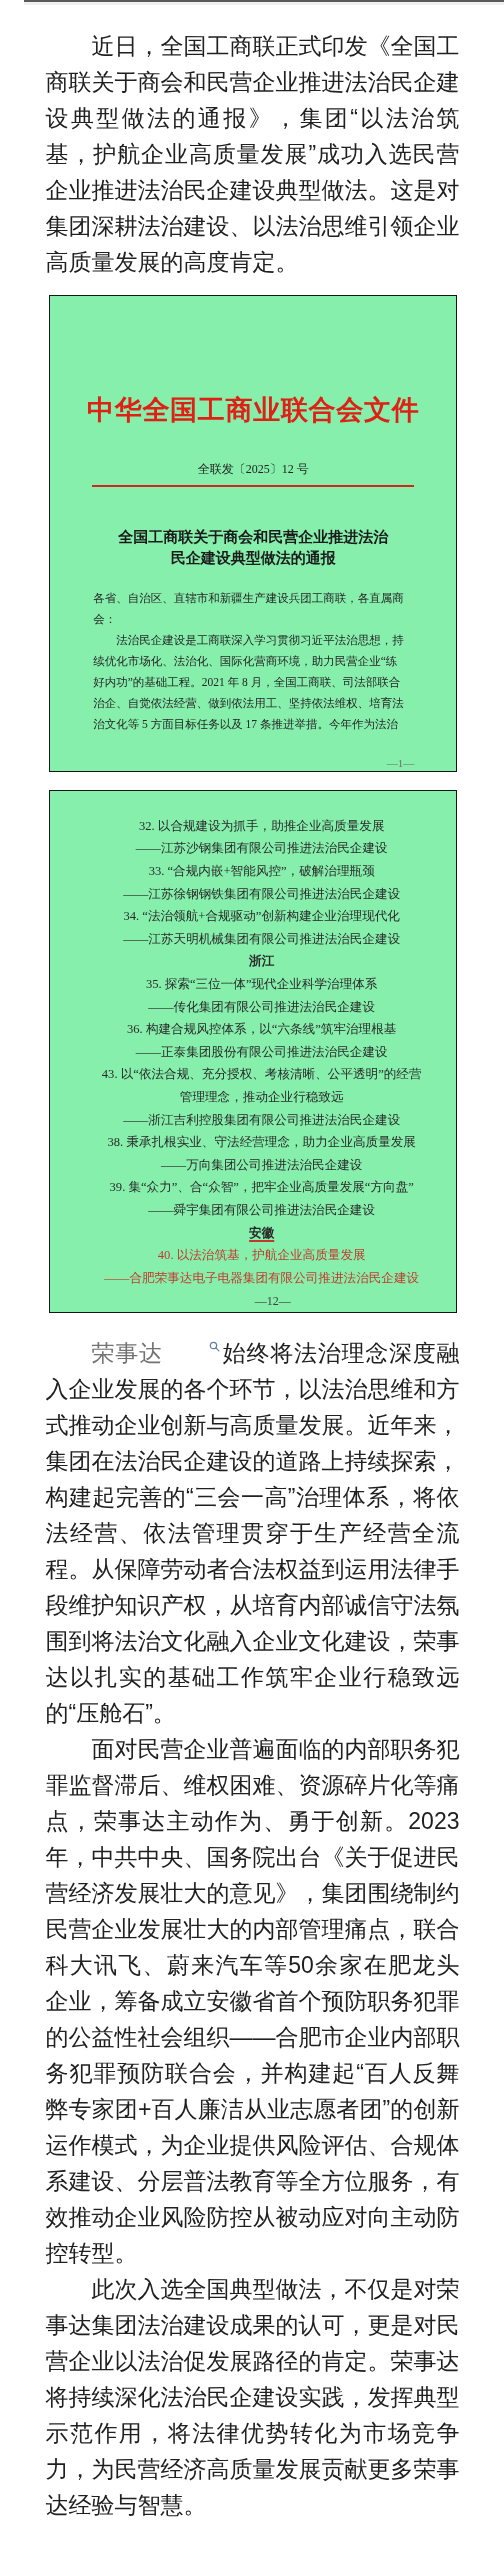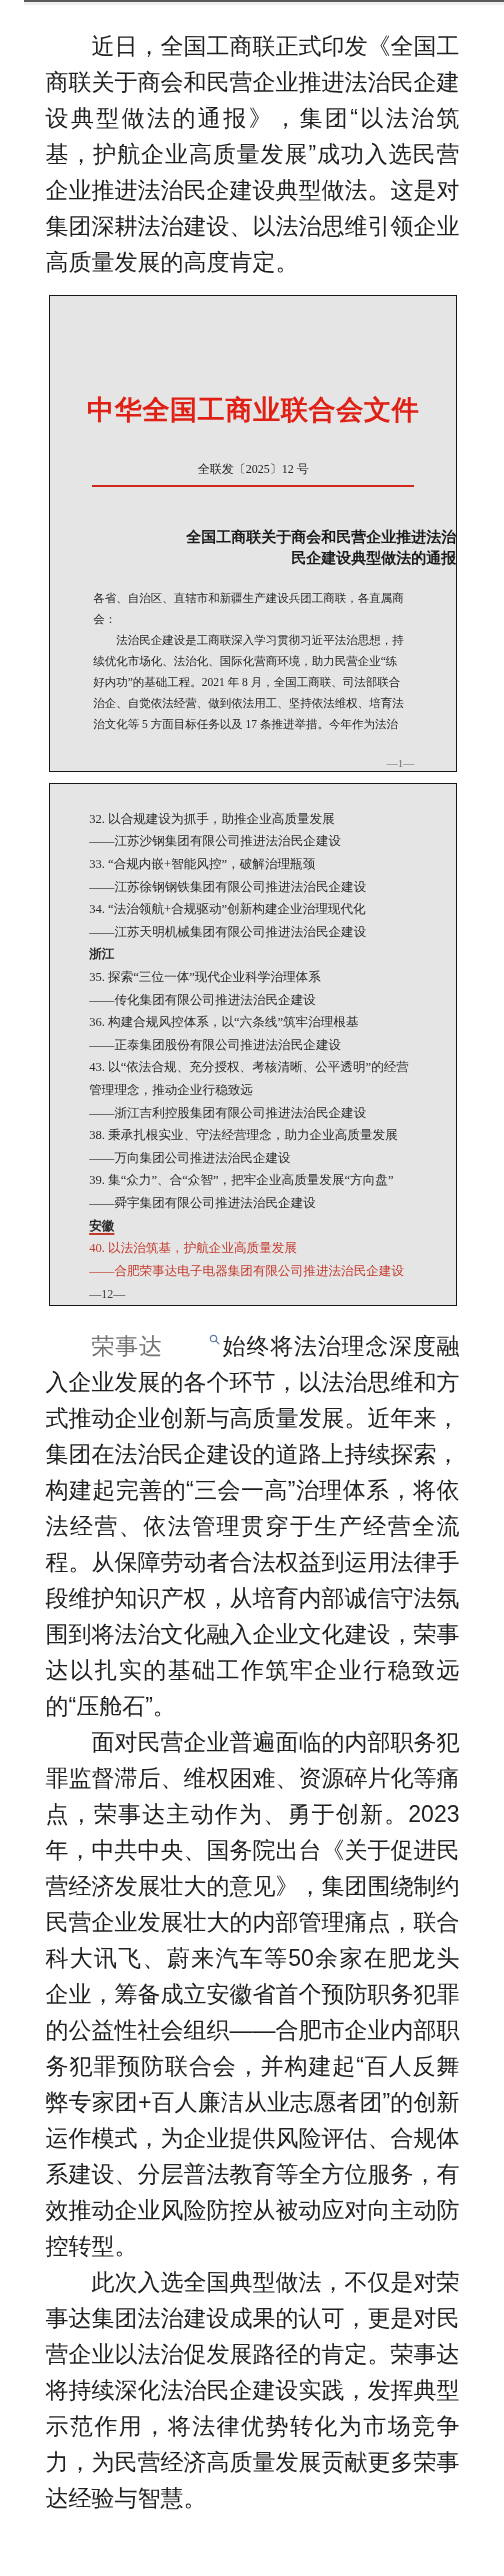--- a/index.html
+++ b/index.html
@@ -9,28 +9,28 @@
   }
   .top-frag { position:absolute; top:0; left:24px; width:481px; height:2.2px; background:#595959; }
   .top-frag-soft { position:absolute; top:2.2px; left:24px; width:481px; height:3px; background:#f0f0f0; }
 
   article { width:414px; margin:0 auto; color:#202020; font-size:23px; line-height:36px; text-align:justify; }
   article p { margin:0; text-indent:2em; }
   .p1 { padding-top:28px; }
   .p2 { padding-top:21.5px; }
 
   figure { box-sizing:border-box; width:408px; margin:15px 0 0 3.7px; border:1.5px solid #161616;
-           background:#e5e5e5; font-family:"Liberation Serif", serif; text-align:left; text-indent:0; }
-  figure.doc2box { margin-top:11px; }
+           background:#86efac; font-family:"Liberation Serif", serif; text-align:left; text-indent:0; }
+  figure.doc2box { margin-top:18px;text-align:center; }
 
   .doc1-header { margin-top:98px; text-align:center; font-size:27px; line-height:33px;
                  font-weight:bold; letter-spacing:0.7px; }
   .doc1-number { margin-top:34px; text-align:center; font-size:12px; line-height:16.3px; color:#222; }
   .doc1-redline { height:1.5px; margin:8.2px 42px 0 42px; background:#d0281c; }
-  .doc1-title { margin-top:40px; text-align:right; font-weight:bold; font-size:15px; line-height:21px; color:#1b1b1b; }
+  .doc1-title { margin-top:40px; text-align:center; font-weight:bold; font-size:15px; line-height:21px; color:#1b1b1b; }
   .doc1-body { margin:19.3px 42px 0 43px; font-size:11.5px; line-height:21px; color:#262626; }
   .doc1-pagenum { margin:19.3px 42px 0 0; text-align:right; font-size:11px; line-height:16.3px; color:#6e6e6e; }
 
   .doc2-list { padding:24px 22px 0 39px; }
   .doc2-line { font-size:12.6px; line-height:22.6px; color:#2a2a2a; }
   .doc2-line.em { font-weight:bold; }
   .doc2-line.u { text-decoration:underline; text-decoration-color:#c0392b; text-decoration-thickness:1.5px; text-underline-offset:3px; }
   .doc2-line.red { color:#c43a2d; }
   .doc2-pagenum { padding:0.7px 0 0 39px; font-size:12px; line-height:22px; color:#3f3f3f; font-family:"Liberation Serif", serif; }
 

